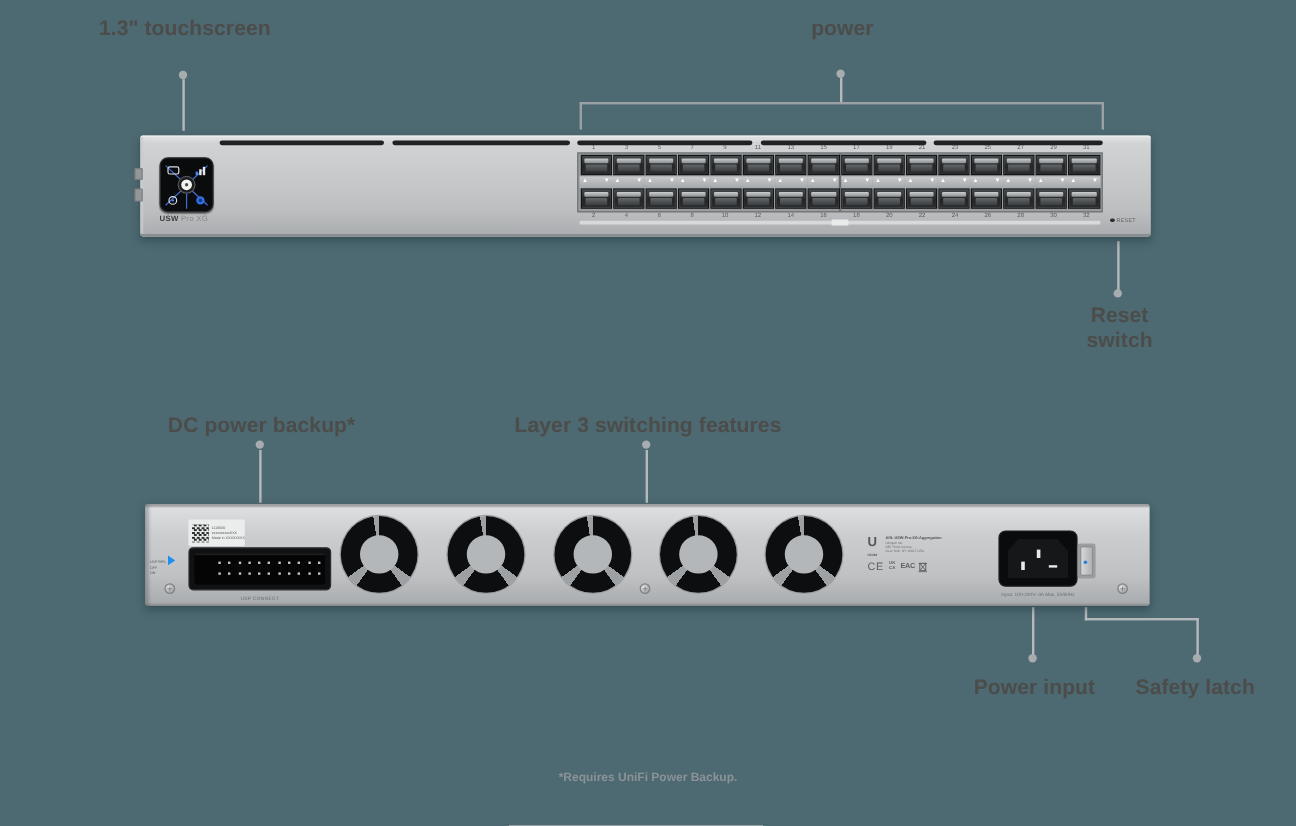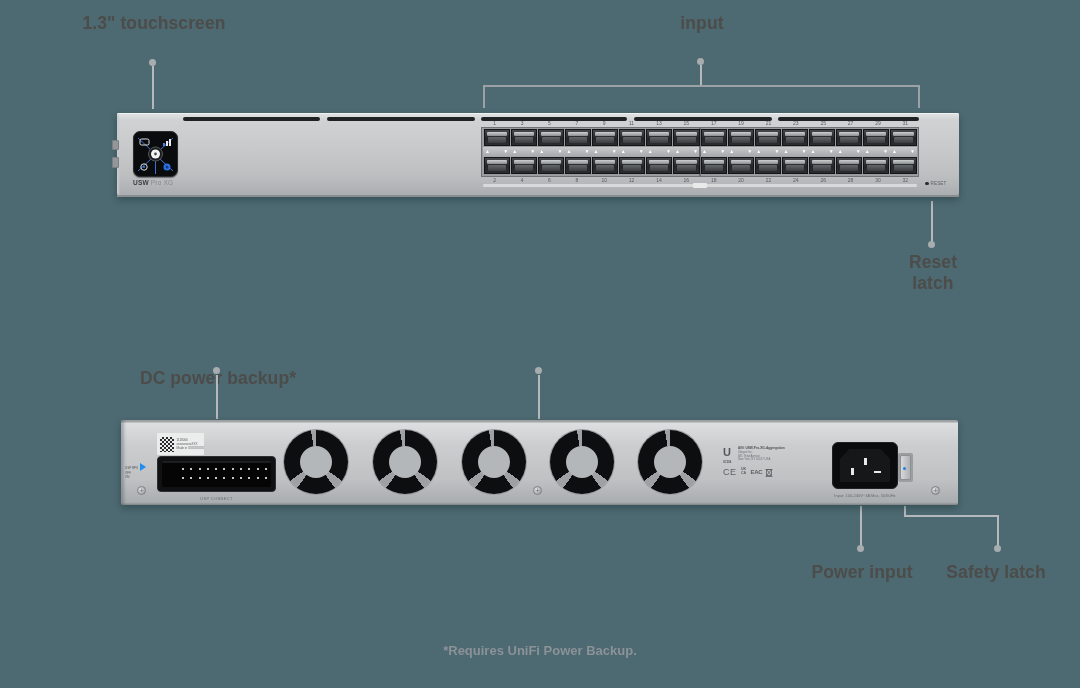--- a/index.html
+++ b/index.html
@@ -1,21 +1,21 @@
 <!DOCTYPE html>
 <html><head>
 <meta charset="utf-8">
 <style>
   html,body{margin:0;padding:0;}
   body{font-family:"Liberation Sans", sans-serif;}
   #stage{position:relative;width:1080px;height:688px;background:#4d6971;overflow:hidden;}
 
   
   .callout-label{position:absolute;text-align:center;color:#4c4c4a;font-size:17.5px;line-height:21px;font-weight:600;letter-spacing:.1px;}
-  .footnote{position:absolute;text-align:center;color:#8b9298;font-size:13px;font-weight:600;}
+  .footnote{position:absolute;text-align:center;color:#8b9298;font-size:10px;font-weight:600;}
 
   
   .cline{position:absolute;background:#b5b9bc;}
   .cdot{position:absolute;width:7px;height:7px;border-radius:50%;background:#a7acaf;}
   .bracket{position:absolute;background:#9ba1a4;}
 
   
   .switch{position:absolute;border-radius:2px;}
   #front-switch{left:117px;top:113px;width:842px;height:84px;
     background:linear-gradient(180deg,#e3e5e6 0,#d0d2d4 8%,#c6c8ca 45%,#bcbec0 75%,#a9acae 100%);
@@ -100,27 +100,28 @@
 </style>
 </head>
 <body>
 
 <div id="stage">
 
   <div class="callout-label" style="left:24px;top:13px;width:260px;">
     <div>1.3" touchscreen</div>
   </div>
   <div class="callout-label" style="left:572px;top:13px;width:260px;">
-    <div>input</div>
+    <div>power</div>
   </div>
   <div class="callout-label" style="left:873px;top:252px;width:120px;">
     <div>Reset</div>
-    <div>latch</div>
+    <div>switch</div>
   </div>
-  <div class="callout-label" style="left:98px;top:344px;width:240px;margin-top:24px;">DC power backup*</div>
+  <div class="callout-label" style="left:98px;top:344px;width:240px;">DC power backup*</div>
+  <div class="callout-label" style="left:400px;top:344px;width:280px;">Layer 3 switching features</div>
   <div class="callout-label" style="left:916px;top:562px;width:160px;">Safety latch</div>
   <div class="callout-label" style="left:782px;top:562px;width:160px;">Power input</div>
   <div class="footnote" style="left:340px;top:643px;width:400px;">*Requires UniFi Power Backup.</div>
 
   <div class="cdot" style="left:149px;top:59px;"></div>
   <div class="cline" style="left:152px;top:66px;width:2px;height:43px;"></div>
 
   <div class="cdot" style="left:697px;top:58px;"></div>
   <div class="cline" style="left:700px;top:65px;width:2px;height:20px;"></div>
   <div class="bracket" style="left:483px;top:85px;width:437px;height:2px;"></div>

